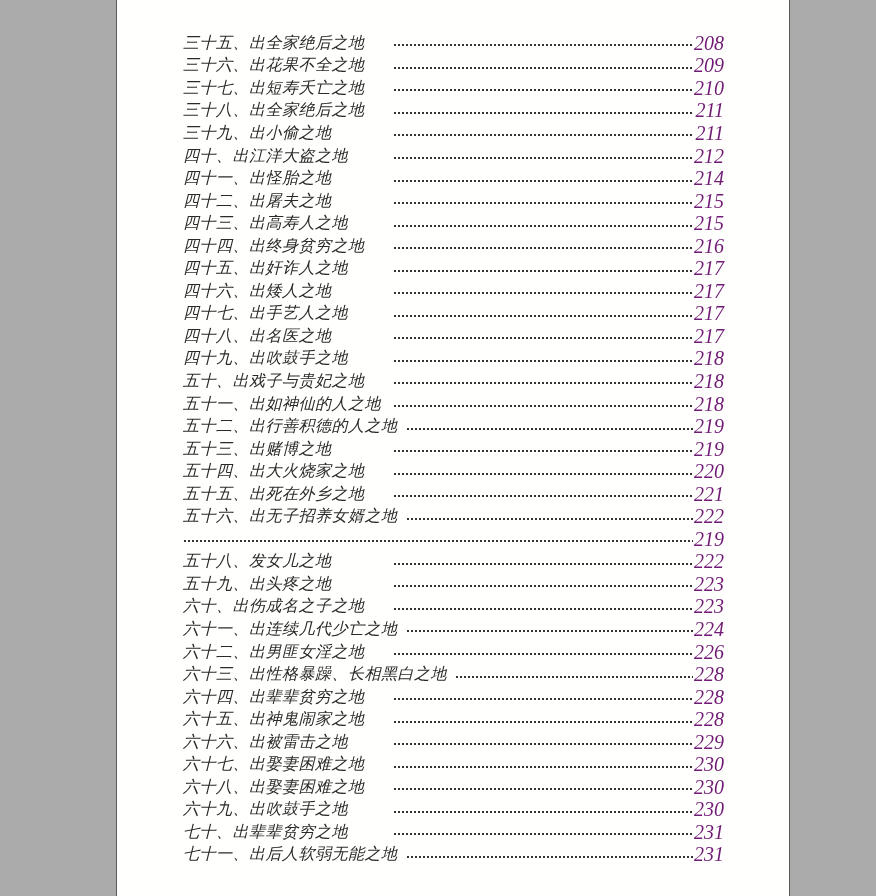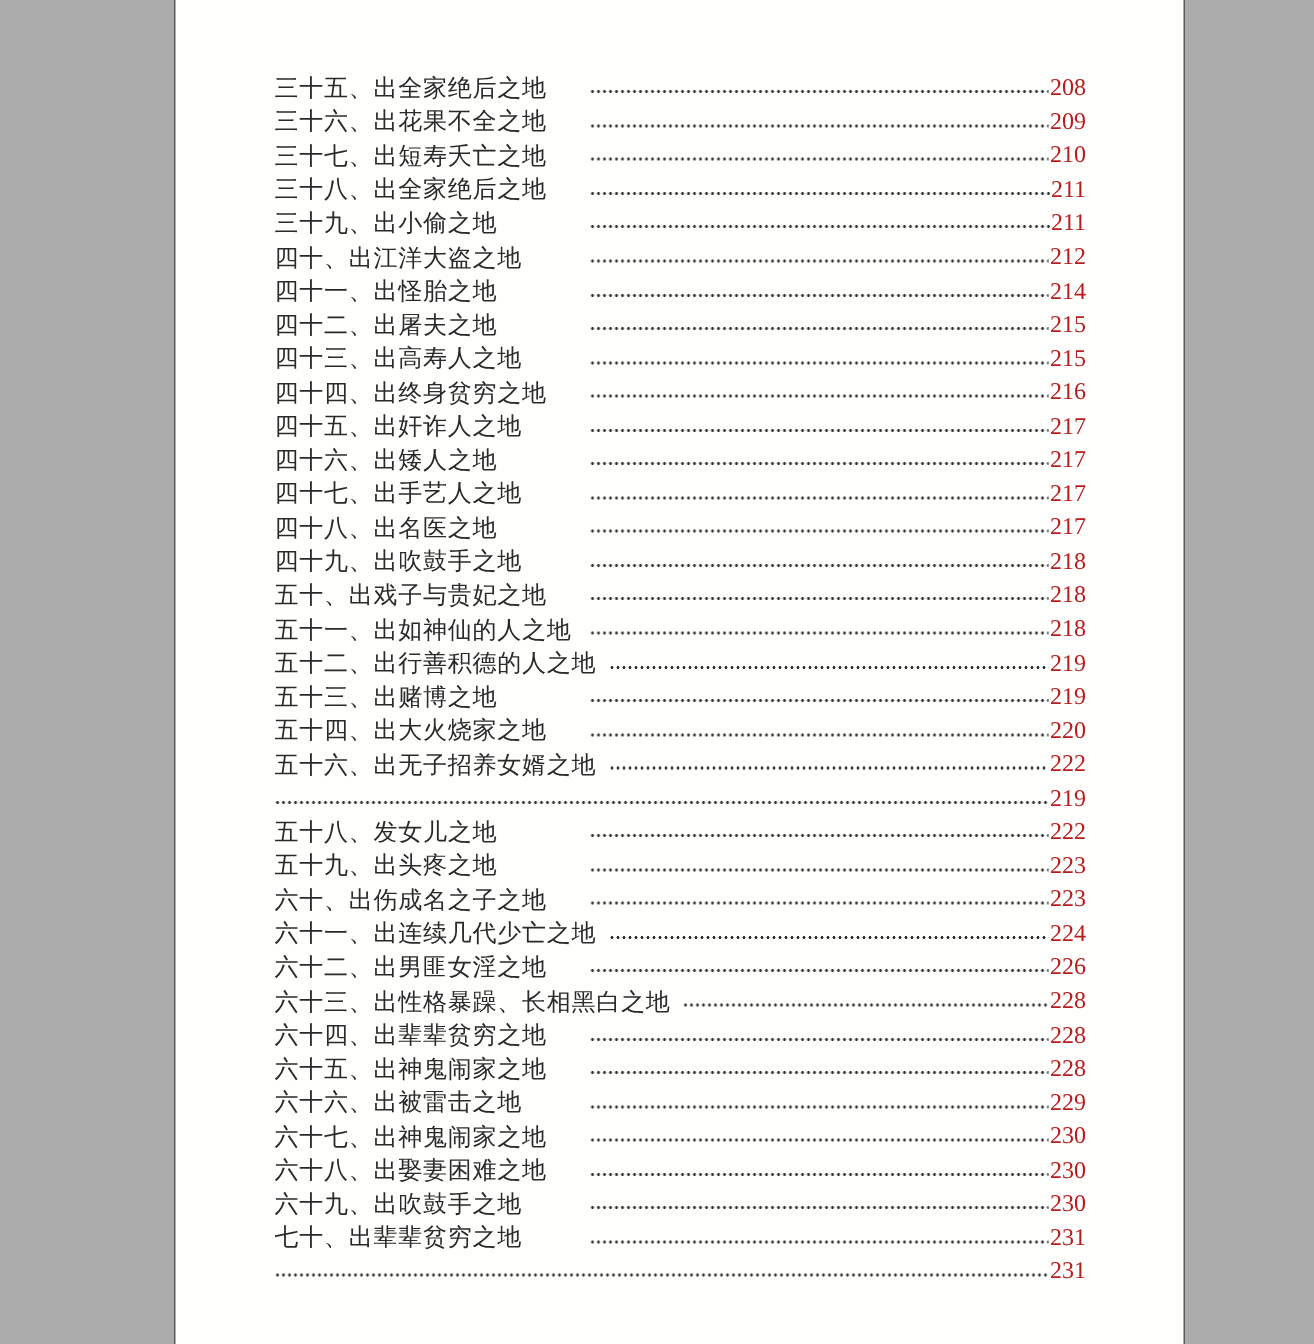--- a/index.html
+++ b/index.html
@@ -21,22 +21,23 @@
       width: 674px;
       height: 896px;
       background: #fffffd;
       border-left: 1px solid #5a5a5a;
       border-right: 1px solid #5a5a5a;
       box-sizing: border-box;
     }
     .toc {
       position: absolute;
       left: 66px;
-      top: 48px;
+      top: 32px;
       width: 541px;
+      font-style: italic;
     }
     .row {
       position: relative;
       height: 22.55px;
       display: flex;
       align-items: center;
       font-size: 16px;
       color: #2a2a2a;
       white-space: nowrap;
     }
@@ -50,23 +51,23 @@
       flex: 1 1 auto;
       height: 2px;
       margin-top: 4px;
       background-image: radial-gradient(circle, #333 0.9px, transparent 1.1px);
       background-size: 4px 2px;
       background-repeat: repeat-x;
       background-position: left center;
     }
     .pnum {
       flex: 0 0 auto;
-      font-size: 16px;
+      font-size: 20px;
       padding-left: 1px;
-      color: #b91c1c;
+      color: #701a75;
       font-family: "Liberation Serif", "DejaVu Serif", serif;
     }
   </style>
 </head>
 <body>
 
 <div class="viewer">
   <div class="page">
     <div class="toc" id="toc">
         <div class="row">
@@ -163,20 +164,25 @@
     <span class="title">五十三、出赌博之地</span>
     <span class="leader"></span>
     <span class="pnum">219</span>
   </div>
         <div class="row">
     <span class="title">五十四、出大火烧家之地</span>
     <span class="leader"></span>
     <span class="pnum">220</span>
   </div>
         <div class="row">
+    <span class="title">五十五、出死在外乡之地</span>
+    <span class="leader"></span>
+    <span class="pnum">221</span>
+  </div>
+        <div class="row">
     <span class="title">五十六、出无子招养女婿之地</span>
     <span class="leader"></span>
     <span class="pnum">222</span>
   </div>
         <div class="row">
     <span class="leader"></span>
     <span class="pnum">219</span>
   </div>
         <div class="row">
     <span class="title">五十八、发女儿之地</span>
@@ -217,38 +223,39 @@
     <span class="title">六十五、出神鬼闹家之地</span>
     <span class="leader"></span>
     <span class="pnum">228</span>
   </div>
         <div class="row">
     <span class="title">六十六、出被雷击之地</span>
     <span class="leader"></span>
     <span class="pnum">229</span>
   </div>
         <div class="row">
-    <span class="title">六十七、出神鬼闹家之地</span>
+    <span class="title">六十七、出娶妻困难之地</span>
     <span class="leader"></span>
     <span class="pnum">230</span>
   </div>
         <div class="row">
     <span class="title">六十八、出娶妻困难之地</span>
     <span class="leader"></span>
     <span class="pnum">230</span>
   </div>
         <div class="row">
     <span class="title">六十九、出吹鼓手之地</span>
     <span class="leader"></span>
     <span class="pnum">230</span>
   </div>
         <div class="row">
     <span class="title">七十、出辈辈贫穷之地</span>
     <span class="leader"></span>
     <span class="pnum">231</span>
   </div>
         <div class="row">
+    <span class="title">七十一、出后人软弱无能之地</span>
     <span class="leader"></span>
     <span class="pnum">231</span>
   </div>
       </div>
   </div>
 </div>
 
 </body></html>

